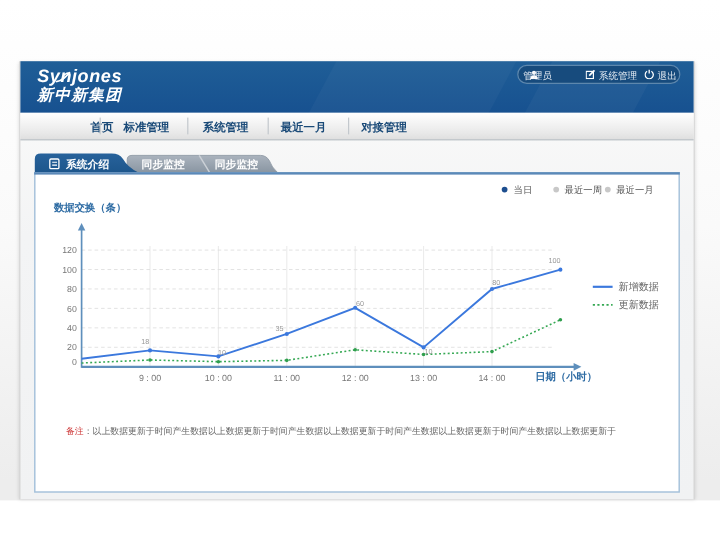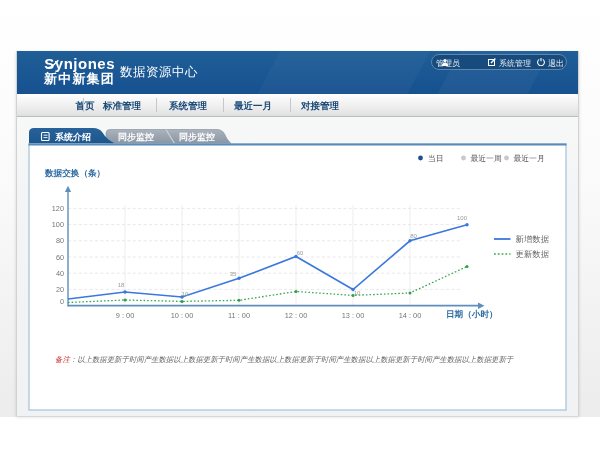--- a/index.html
+++ b/index.html
@@ -11,51 +11,50 @@
     background:linear-gradient(180deg,#fbfbfa 0%,#f3f4f5 40%,#f1f2f3 100%);
     border-left:1px solid #d2d2d2;border-right:1px solid #d2d2d2;margin-left:-1px;
     box-shadow:0 1px 3px rgba(0,0,0,0.15);}
   
   .hdr{position:absolute;left:0;top:0;width:561px;height:43px;overflow:hidden;
     background:linear-gradient(180deg,#1f5e97,#175190);}
   .streak1{position:absolute;left:250px;top:-10px;width:150px;height:70px;
     background:rgba(255,255,255,0.03);transform:skewX(-28deg);}
   .streak2{position:absolute;left:430px;top:-10px;width:90px;height:70px;
     background:rgba(255,255,255,0.035);transform:skewX(-28deg);}
-  .logo{position:absolute;left:14px;top:5px;width:84px;text-align:right;color:#fff;}
+  .logo{position:absolute;left:14px;top:5px;width:84px;text-align:left;color:#fff;font-style:italic;}
   .logo .en{font-size:15px;font-weight:bold;letter-spacing:0.5px;line-height:15px;}
   .logo .cn{font-size:13px;font-weight:bold;letter-spacing:1.2px;line-height:13px;margin-top:1px;}
   .title{position:absolute;left:103px;top:13px;color:#fff;font-size:12.5px;letter-spacing:0.5px;}
   .pill{position:absolute;left:414px;top:3px;width:134px;height:14px;border-radius:8px;
     background:#174b7d;border:1px solid #5d87ad;color:#e8eef5;font-size:8px;}
   .pill span{position:absolute;top:3px;white-space:nowrap;}
   
   .nav{position:absolute;left:0;top:43px;width:561px;height:22px;
     background:linear-gradient(180deg,#ffffff,#e9e9e9 75%,#dfdfdf);border-bottom:1px solid #b7bdc3;}
   .nav b{position:absolute;top:6px;transform:translateX(-50%);font-size:9.5px;color:#1a4a78;white-space:nowrap;}
   .nav i{position:absolute;top:4px;width:1px;height:14px;background:#c3c8cd;}
   
-  .note{position:absolute;left:55px;top:354.5px;width:500px;font-size:7.4px;color:#666;z-index:5;letter-spacing:0;font-style:italic;}
+  .note{position:absolute;left:55px;top:354.5px;width:500px;font-size:7.4px;color:#666;z-index:5;letter-spacing:0;}
   .note b{color:#cc3333;font-weight:normal;}
 </style>
 </head>
 <body>
 <div class="stage">
   <div class="pagebg"></div>
   <div class="win">
     <div class="hdr">
       <div class="streak1"></div>
       <div class="streak2"></div>
       <div class="logo">
         <div class="en" style="position:relative;">Synjones<svg style="position:absolute;left:15px;top:3px;" width="13" height="10" viewBox="0 0 13 10">
               <path d="M1,9 Q4.5,8.5 7.5,6 Q10,4 12,1.5" fill="none" stroke="#fff" stroke-width="1.4" stroke-linecap="round"></path>
             </svg></div>
         <div class="cn">新中新集团</div>
       </div>
-      <div class="title">数据资源中心</div>
       <div class="pill">
         <svg style="position:absolute;left:9px;top:3.2px;" width="8" height="8" viewBox="0 0 8 8">
             <circle cx="4" cy="2.6" r="1.7" fill="#fff"></circle>
             <path d="M0.8,8 Q0.8,4.8 4,4.8 Q7.2,4.8 7.2,8 Z" fill="#fff"></path>
           </svg>
         <span style="left:4px;">管理员</span>
         <svg style="position:absolute;left:56px;top:3.2px;" width="8" height="8" viewBox="0 0 8 8">
             <rect x="0.5" y="1.5" width="6" height="6" fill="none" stroke="#fff" stroke-width="1"></rect>
             <path d="M3,5 L7.4,0.6" stroke="#fff" stroke-width="1.4"></path>
           </svg>

